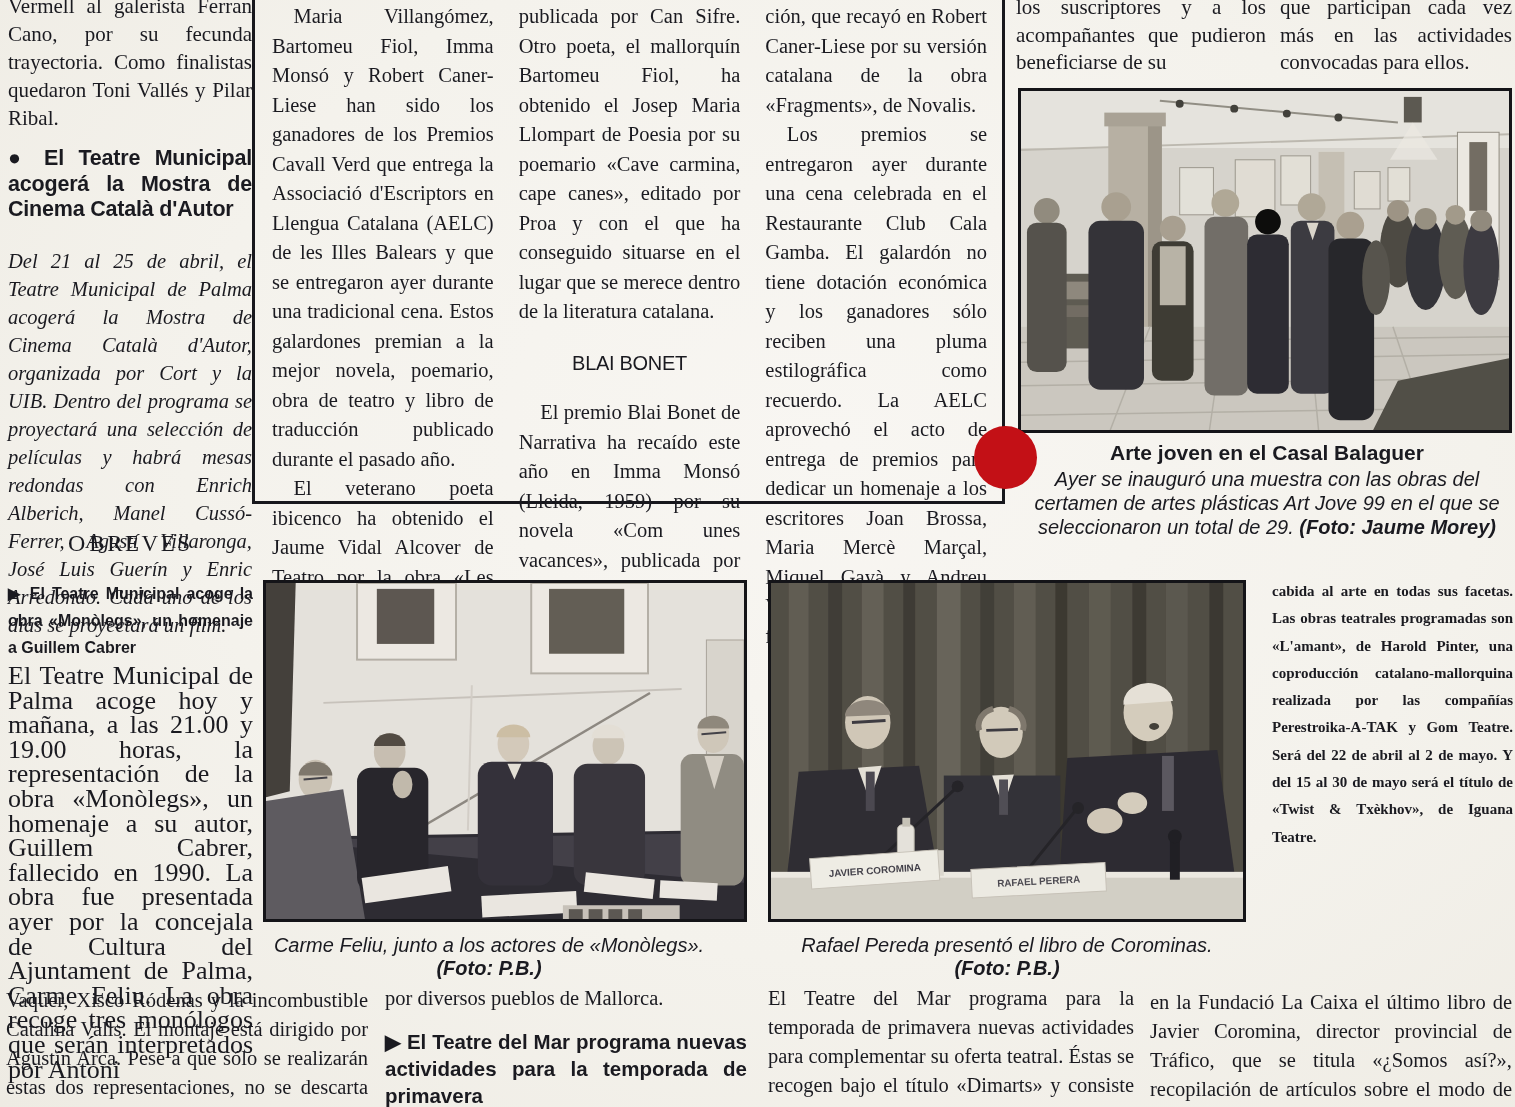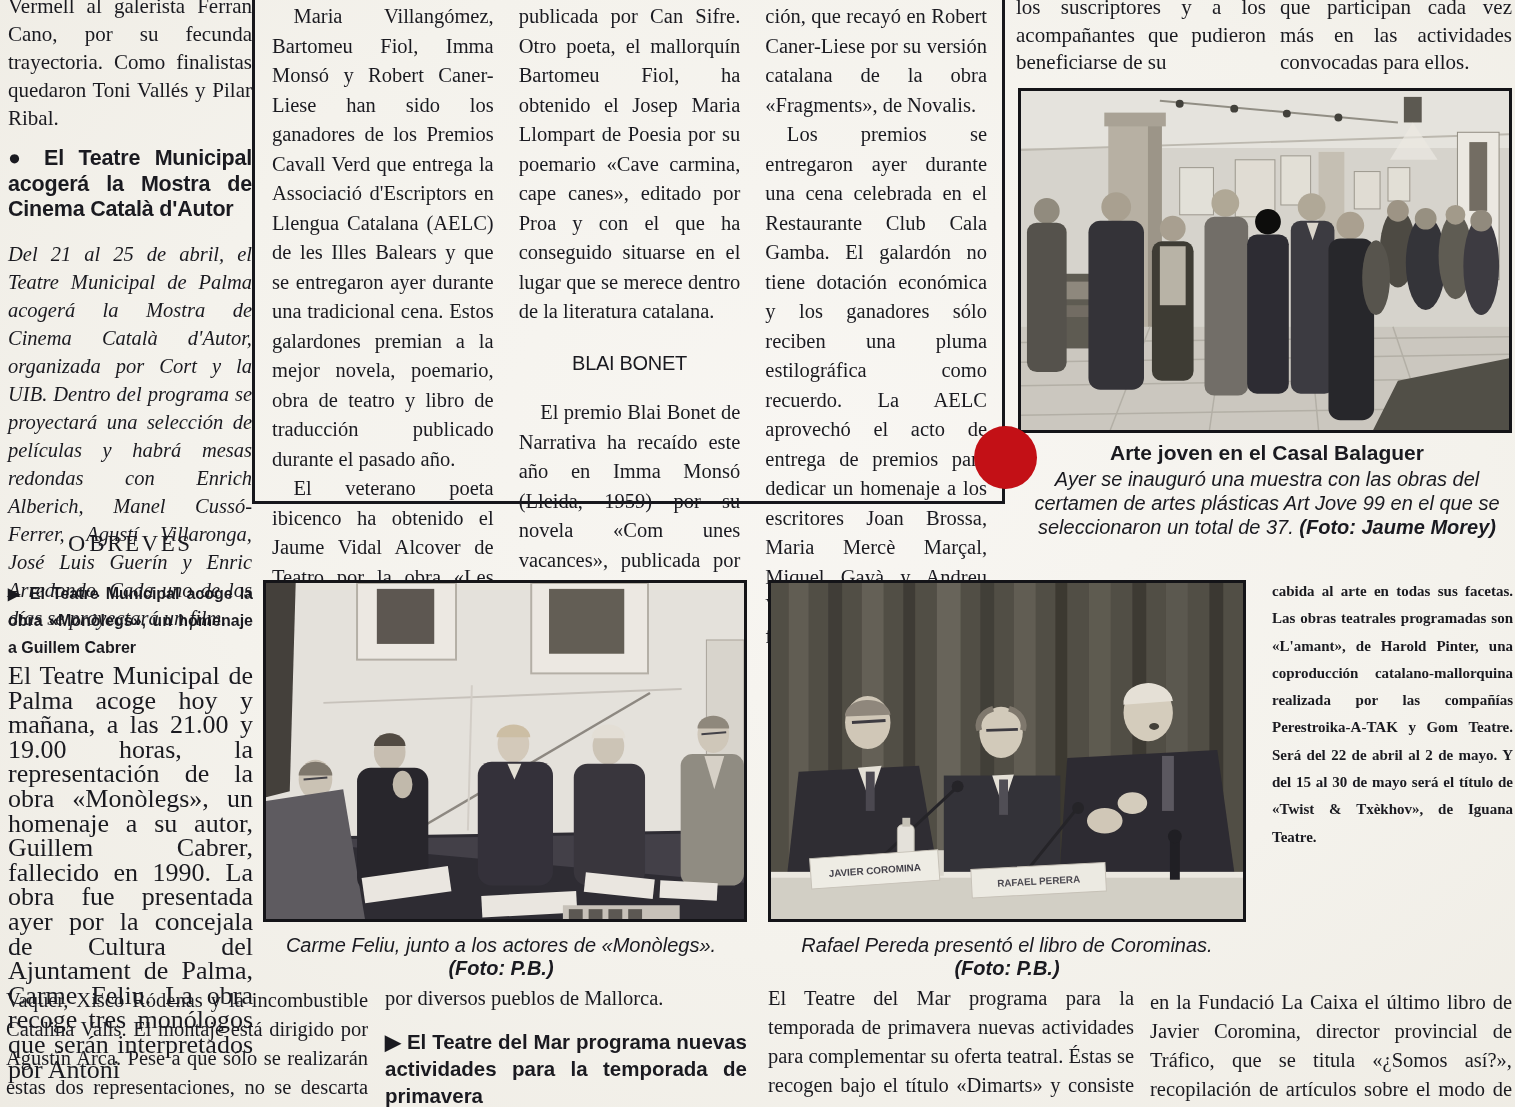--- a/index.html
+++ b/index.html
@@ -9,21 +9,21 @@
     font-family:"Liberation Serif", serif;
     color:#1a1a20;
   }
   .abs{position:absolute;box-sizing:border-box;}
   p{margin:0;}
   .serif{font-family:"Liberation Serif", serif;text-align:justify;}
   .indent{text-indent:1.05em;}
   .sansbold{font-family:"Liberation Sans", sans-serif;font-weight:700;text-align:justify;}
   
   .tl-intro{font-size:21px;line-height:28px;}
-  .tl-head{font-size:21.5px;line-height:25.5px;margin:14px 0 17px 0;letter-spacing:-0.2px;}
+  .tl-head{font-size:21.5px;line-height:25.5px;margin:14px 0 24px 0;letter-spacing:-0.2px;}
   .tl-body{font-size:20.5px;line-height:28px;font-style:italic;}
   
   .premios-box{left:252px;top:-10px;width:753px;height:514px;border:3px solid #17171c;border-top:none;
     display:flex;gap:25px;padding:12px 15px 0 17px;}
   .premios-col{flex:1;font-size:20.5px;line-height:29.5px;}
   .premios-col .subhead{font-family:"Liberation Sans", sans-serif;font-weight:400;font-size:20px;
     text-align:center;letter-spacing:-0.3px;margin:22px 0 20px 0;}
   
   .tr-col{font-size:21px;line-height:27.5px;}
   
@@ -143,21 +143,21 @@
       <ellipse cx="358" cy="190" rx="14" ry="38" fill="#504d46"></ellipse>
     </g>
     <rect width="492" height="345" fill="#b8b2a6" opacity="0.07"></rect>
   </svg>
 </figure>
 
 <div class="abs red-dot"></div>
 
 <figcaption class="abs" style="left:1028px;top:440px;width:478px;">
   <div class="cap-title">Arte joven en el Casal Balaguer</div>
-  <div class="cap-body"><span>Ayer se inauguró una muestra con las obras del certamen de artes plásticas Art Jove 99 en el que se seleccionaron un total de 37. </span><b>(Foto: Jaume Morey)</b></div>
+  <div class="cap-body"><span>Ayer se inauguró una muestra con las obras del certamen de artes plásticas Art Jove 99 en el que se seleccionaron un total de 29. </span><b>(Foto: Jaume Morey)</b></div>
 </figcaption>
 
 <div class="abs breves"><span class="o">O</span><span>BREVES</span></div>
 
 <section class="abs" style="left:8px;top:580px;width:245px;">
   <h3 class="sansbold bl-head" style="margin:0;"><span>▶</span> <span>El Teatre Municipal acoge la obra «Monòlegs», un homenaje a Guillem Cabrer</span></h3>
   <p class="serif bl-body">El Teatre Municipal de Palma acoge hoy y mañana, a las 21.00 y 19.00 horas, la representación de la obra «Monòlegs», un homenaje a su autor, Guillem Cabrer, fallecido en 1990. La obra fue presentada ayer por la concejala de Cultura del Ajuntament de Palma, Carme Feliu. La obra recoge tres monólogos que serán interpretados por Antoni</p>
 </section>
 <p class="abs serif wide-body" style="left:6px;top:986px;width:362px;">Vaquer, Xisco Ródenas y la incombustible Catalina Valls. El montaje está dirigido por Agustín Arca. Pese a que sólo se realizarán estas dos representaciones, no se descarta que esta obra pueda circular más adelante</p>
 
@@ -204,21 +204,21 @@
       <rect x="398" y="304" width="58" height="18" transform="rotate(3 427 313)"></rect>
       <rect x="300" y="328" width="118" height="20" fill="#c9c4bb"></rect>
       <rect x="306" y="332" width="14" height="12" fill="#55524c"></rect>
         <rect x="326" y="332" width="14" height="12" fill="#55524c"></rect>
       <rect x="346" y="332" width="14" height="12" fill="#55524c"></rect>
         <rect x="366" y="332" width="14" height="12" fill="#55524c"></rect>
     </g>
     <rect width="483" height="342" fill="#b0aaa0" opacity="0.08"></rect>
   </svg>
 </figure>
-<figcaption class="abs photo-cap" style="left:264px;top:934px;width:474px;"><span>Carme Feliu, junto a los actores de «Monòlegs». </span><b>(Foto: P.B.)</b></figcaption>
+<figcaption class="abs photo-cap" style="left:252px;top:934px;width:474px;"><span>Carme Feliu, junto a los actores de «Monòlegs». </span><b>(Foto: P.B.)</b></figcaption>
 
 <figure class="abs photo" style="left:768px;top:580px;width:478px;height:342px;margin:0;">
   <svg viewBox="0 0 478 342" preserveAspectRatio="none">
     <rect width="478" height="342" fill="#4b473f"></rect>
     <g>
       <rect x="18" y="0" width="20" height="300" fill="#5c584e"></rect>
         <rect x="58" y="0" width="14" height="300" fill="#383530"></rect>
       <rect x="92" y="0" width="22" height="300" fill="#5f5b51"></rect>
         <rect x="134" y="0" width="12" height="300" fill="#36332e"></rect>
       <rect x="168" y="0" width="24" height="300" fill="#635f55"></rect>

